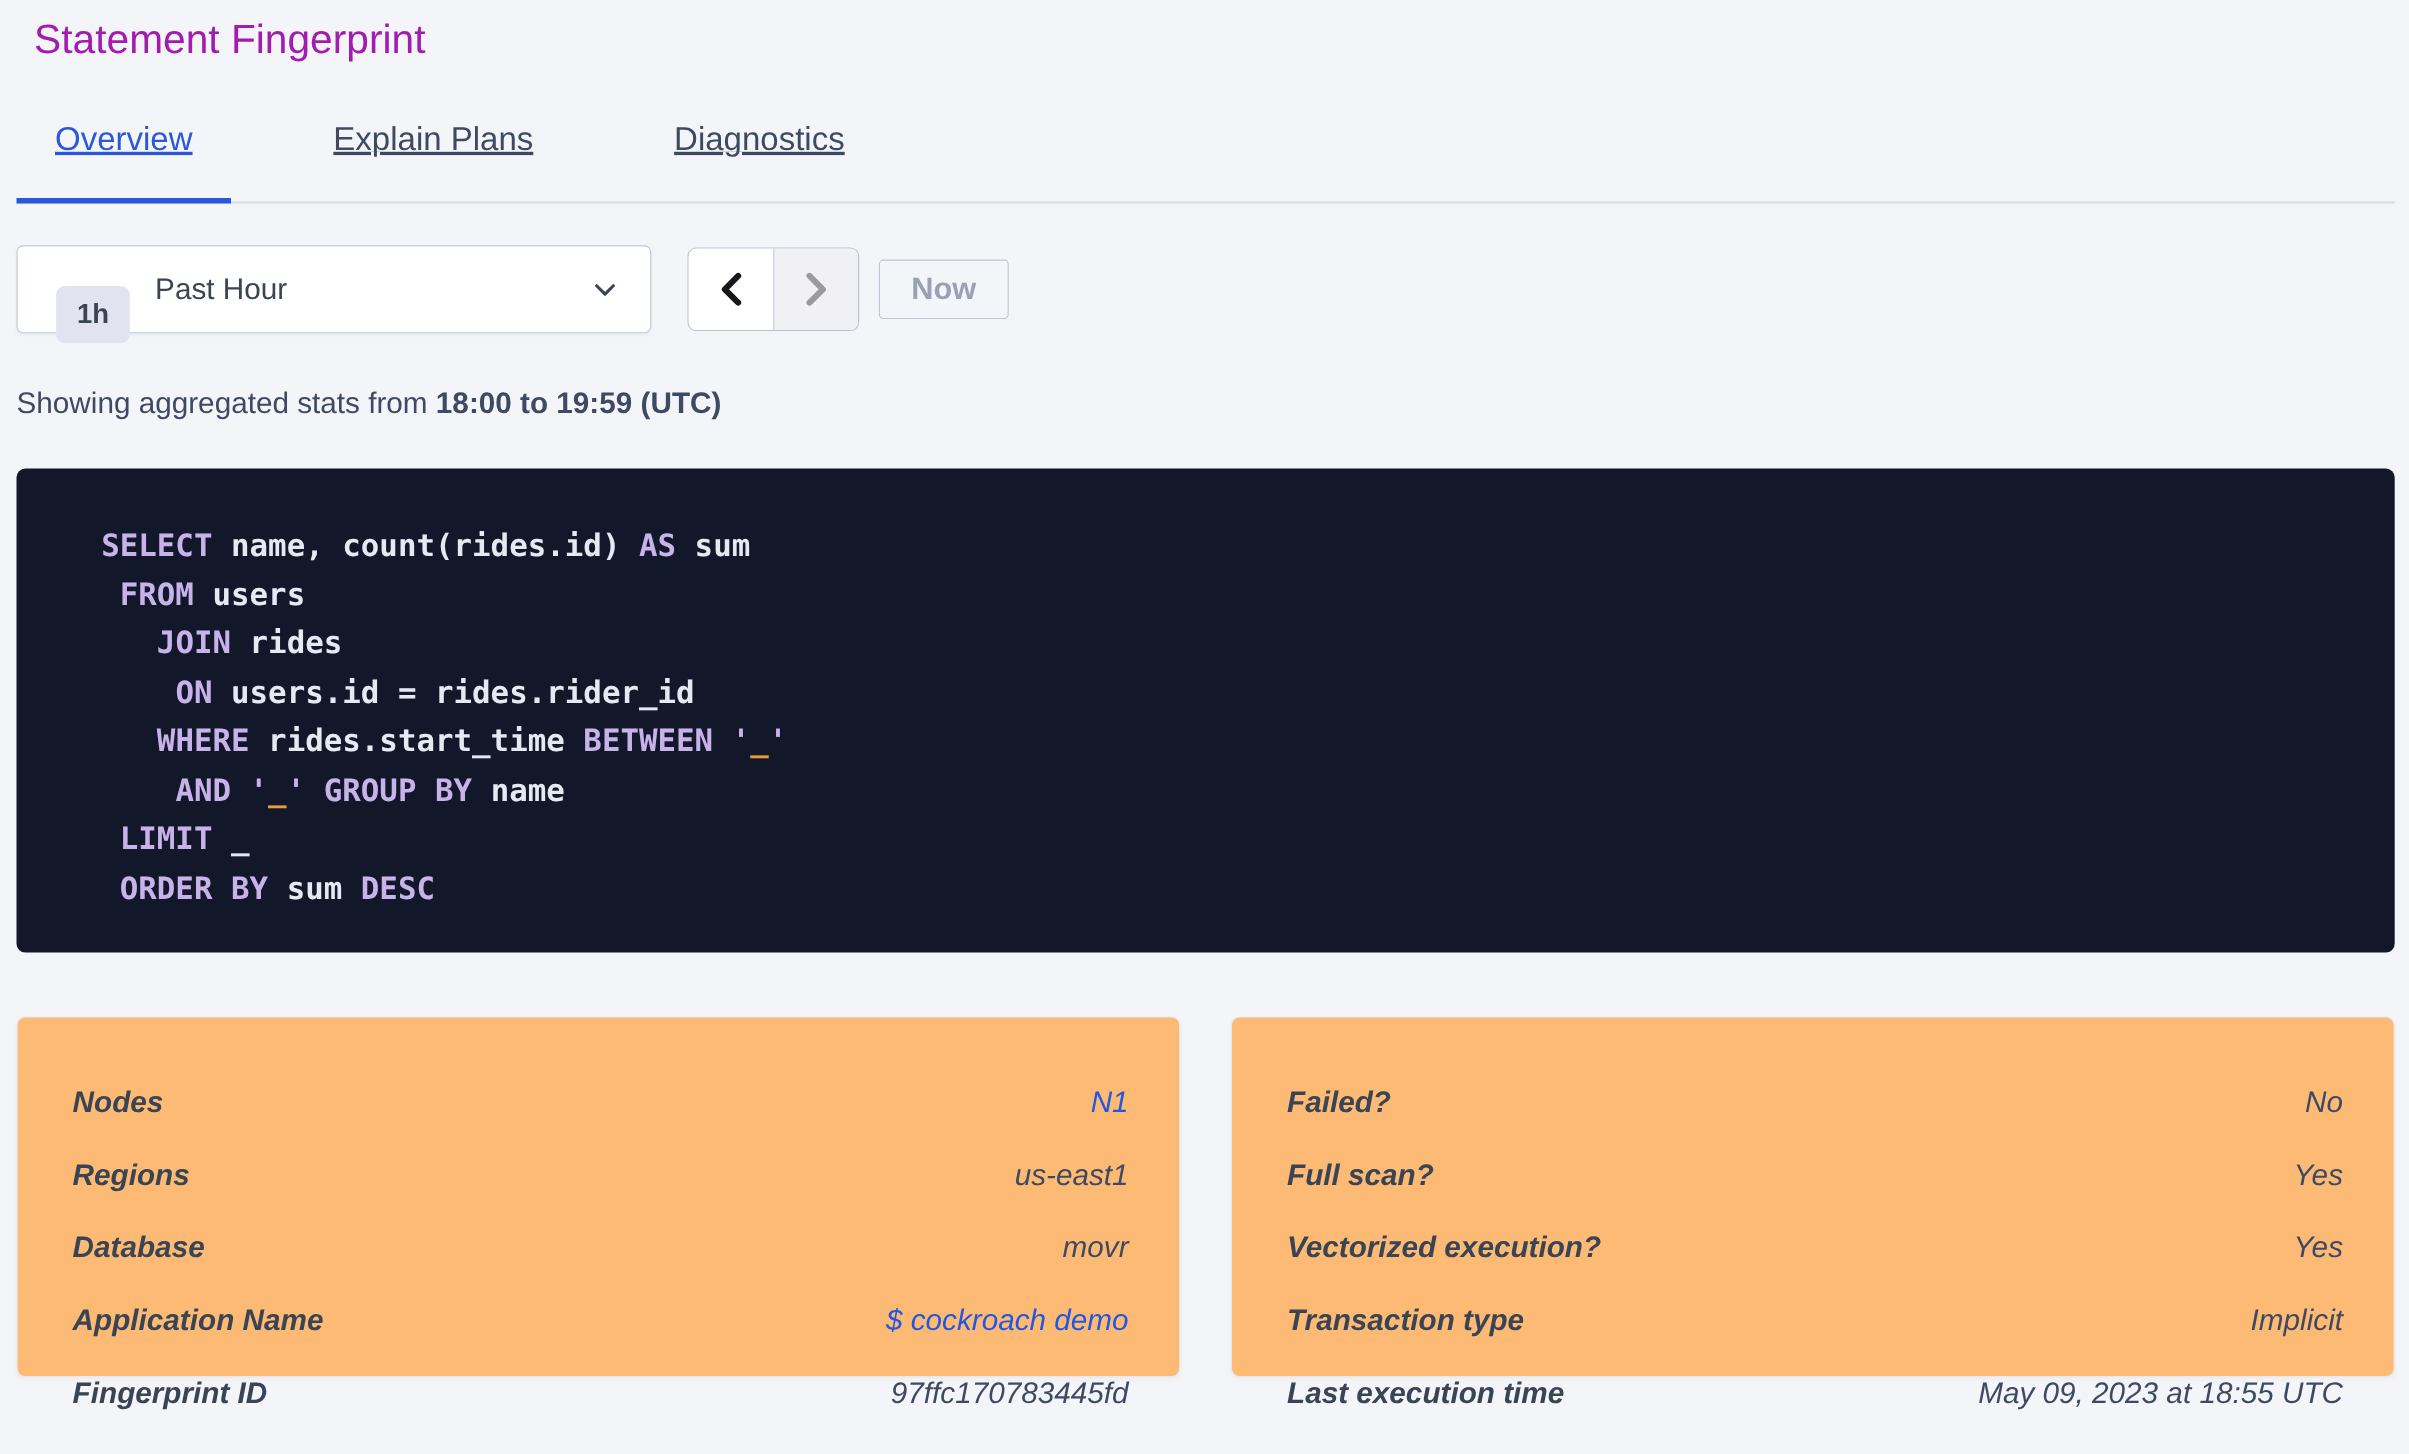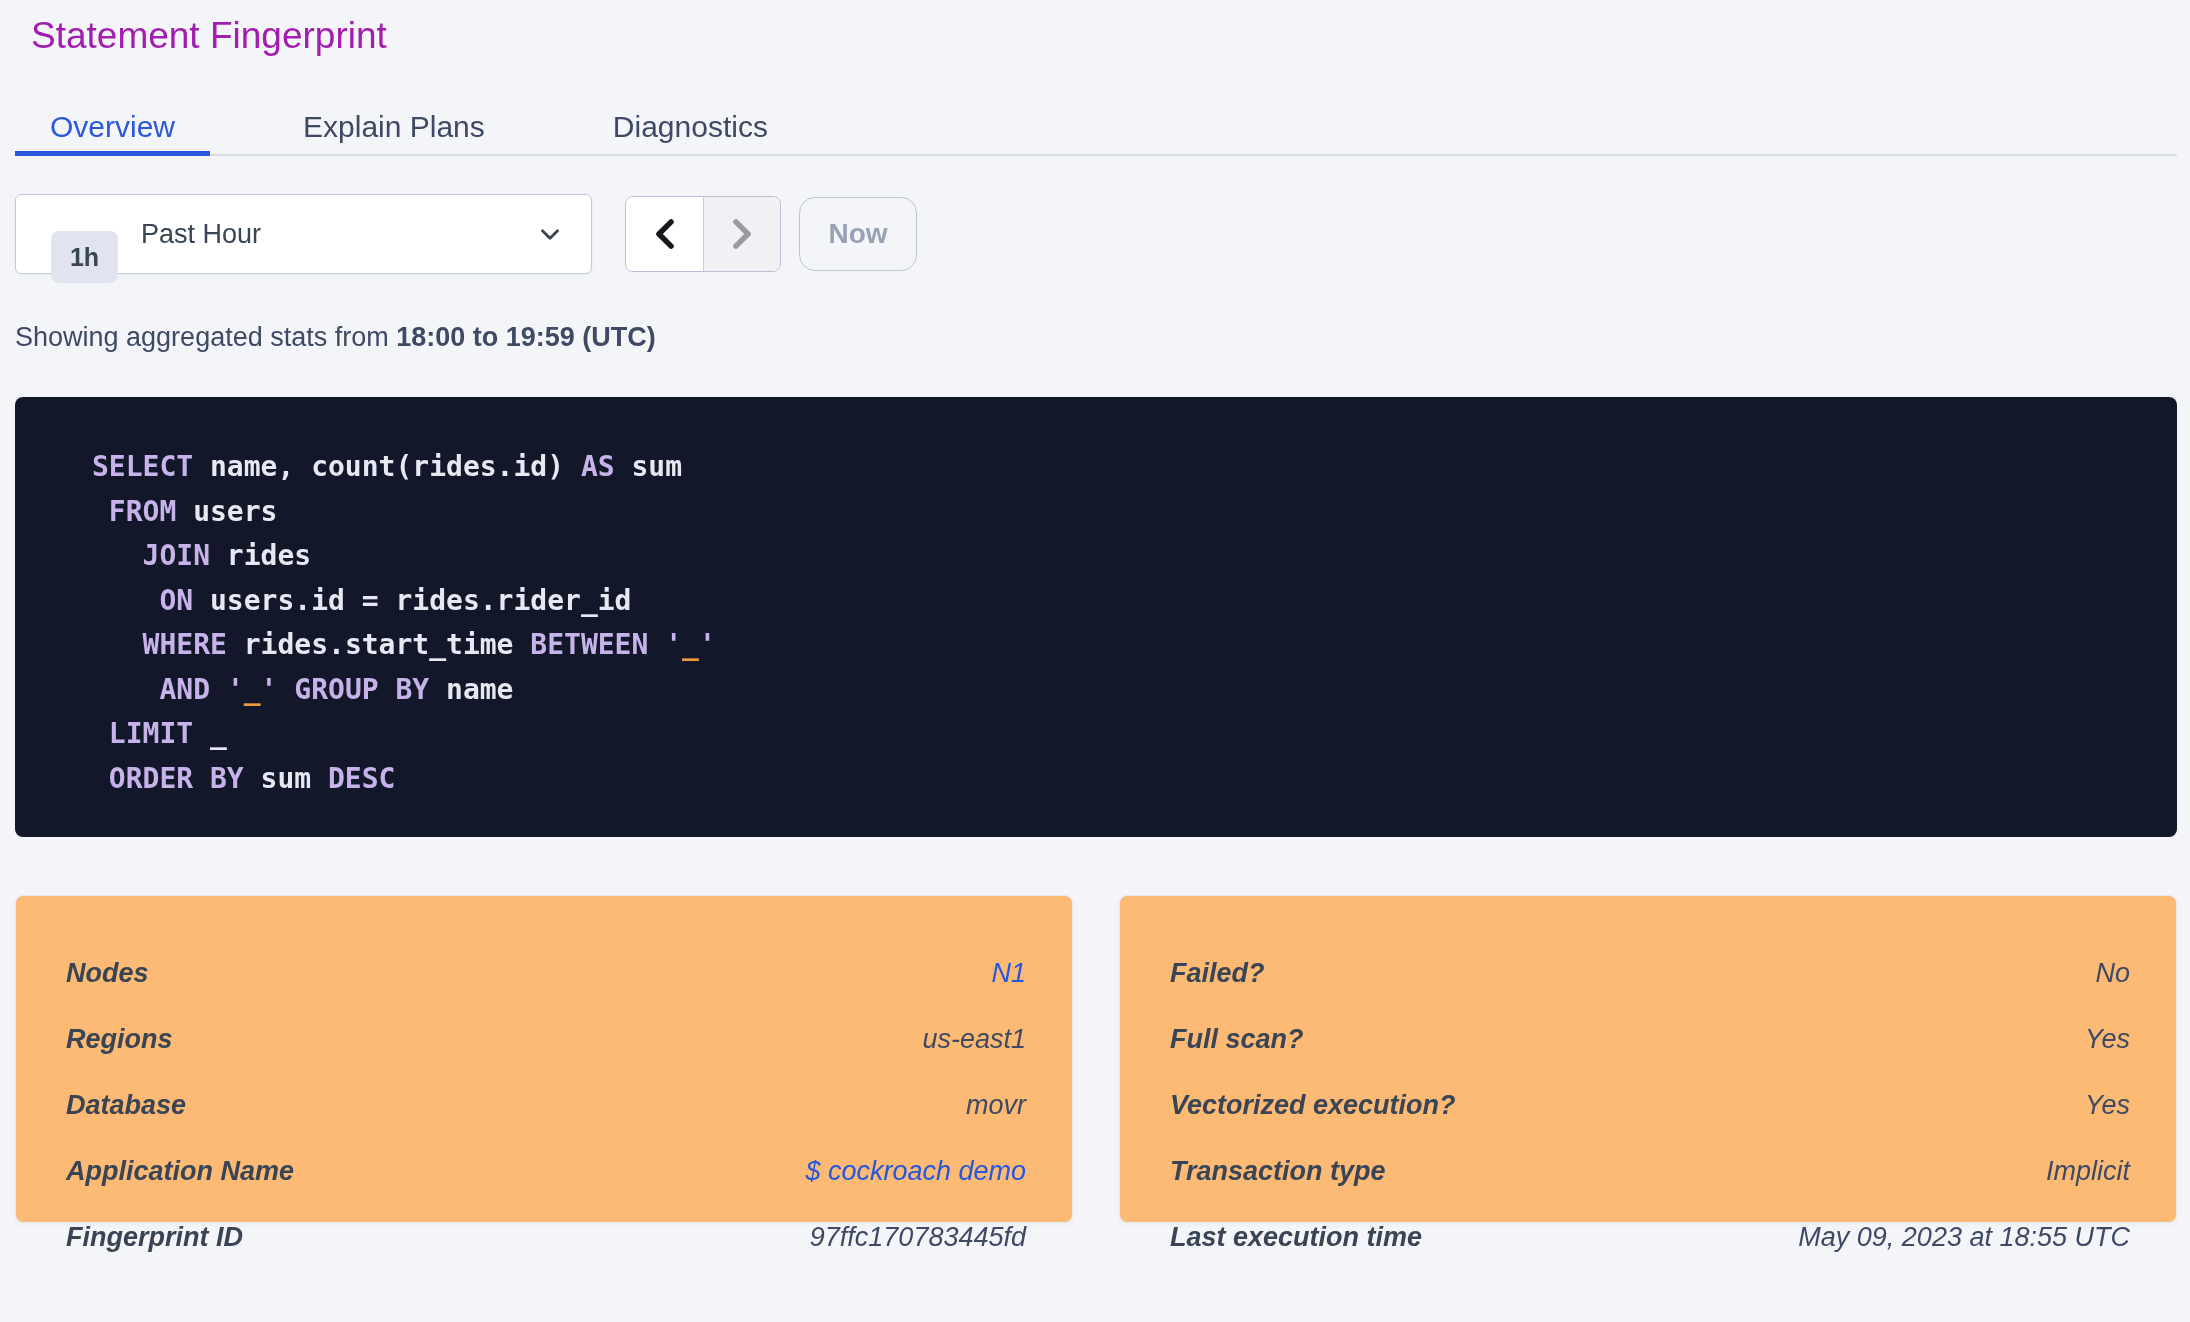--- a/index.html
+++ b/index.html
@@ -20,24 +20,24 @@
   }
 
   
   .tabs {
     display: flex; align-items: flex-end;
     margin-top: 52px;
     border-bottom: 2px solid #d9dce5;
   }
   .tab {
     font-size: 30px; color: #3e4a63;
-    padding: 0 35px 7px 35px;
+    padding: 0 35px 36px 35px;
     margin-bottom: -2px;
     border-bottom: 5px solid transparent;
-    cursor: pointer; white-space: nowrap;
+    cursor: pointer; white-space: nowrap; text-decoration: underline;
   }
   .tab + .tab { margin-left: 58px; }
   .tab.active { color: #2b57dd; border-bottom-color: #2b57dd; }
 
   
   .time-row { display: flex; align-items: center; margin-top: 38px; }
   .dropdown {
     width: 577px; height: 80px;
     background: #ffffff;
     border: 1px solid #c3c9da; border-radius: 6px;
@@ -64,22 +64,22 @@
   .nav-btn {
     width: 77px; height: 100%;
     display: flex; align-items: center; justify-content: center;
     cursor: pointer; background: #ffffff; border: none; padding: 0;
   }
   .nav-btn.next { background: #f1f1f5; border-left: 1px solid #c9cedd; cursor: default; }
   .nav-btn svg { width: 30px; height: 34px; }
 
   .now-btn {
     margin-left: 18px;
-    width: 118px; height: 74px;
-    border: 1px solid #bec5d6; border-radius: 16px;
+    width: 118px; height: 54px;
+    border: 1px solid #bec5d6; border-radius: 4px;
     background: transparent;
     font-family: "Liberation Sans", sans-serif;
     font-size: 28px; font-weight: 600; color: #98a1b5;
     display: flex; align-items: center; justify-content: center;
     cursor: default;
   }
 
   
   .stats-line { margin-top: 48px; font-size: 27px; color: #3e4a63; }
   .stats-line b { font-weight: 700; margin-top: 21px; }

